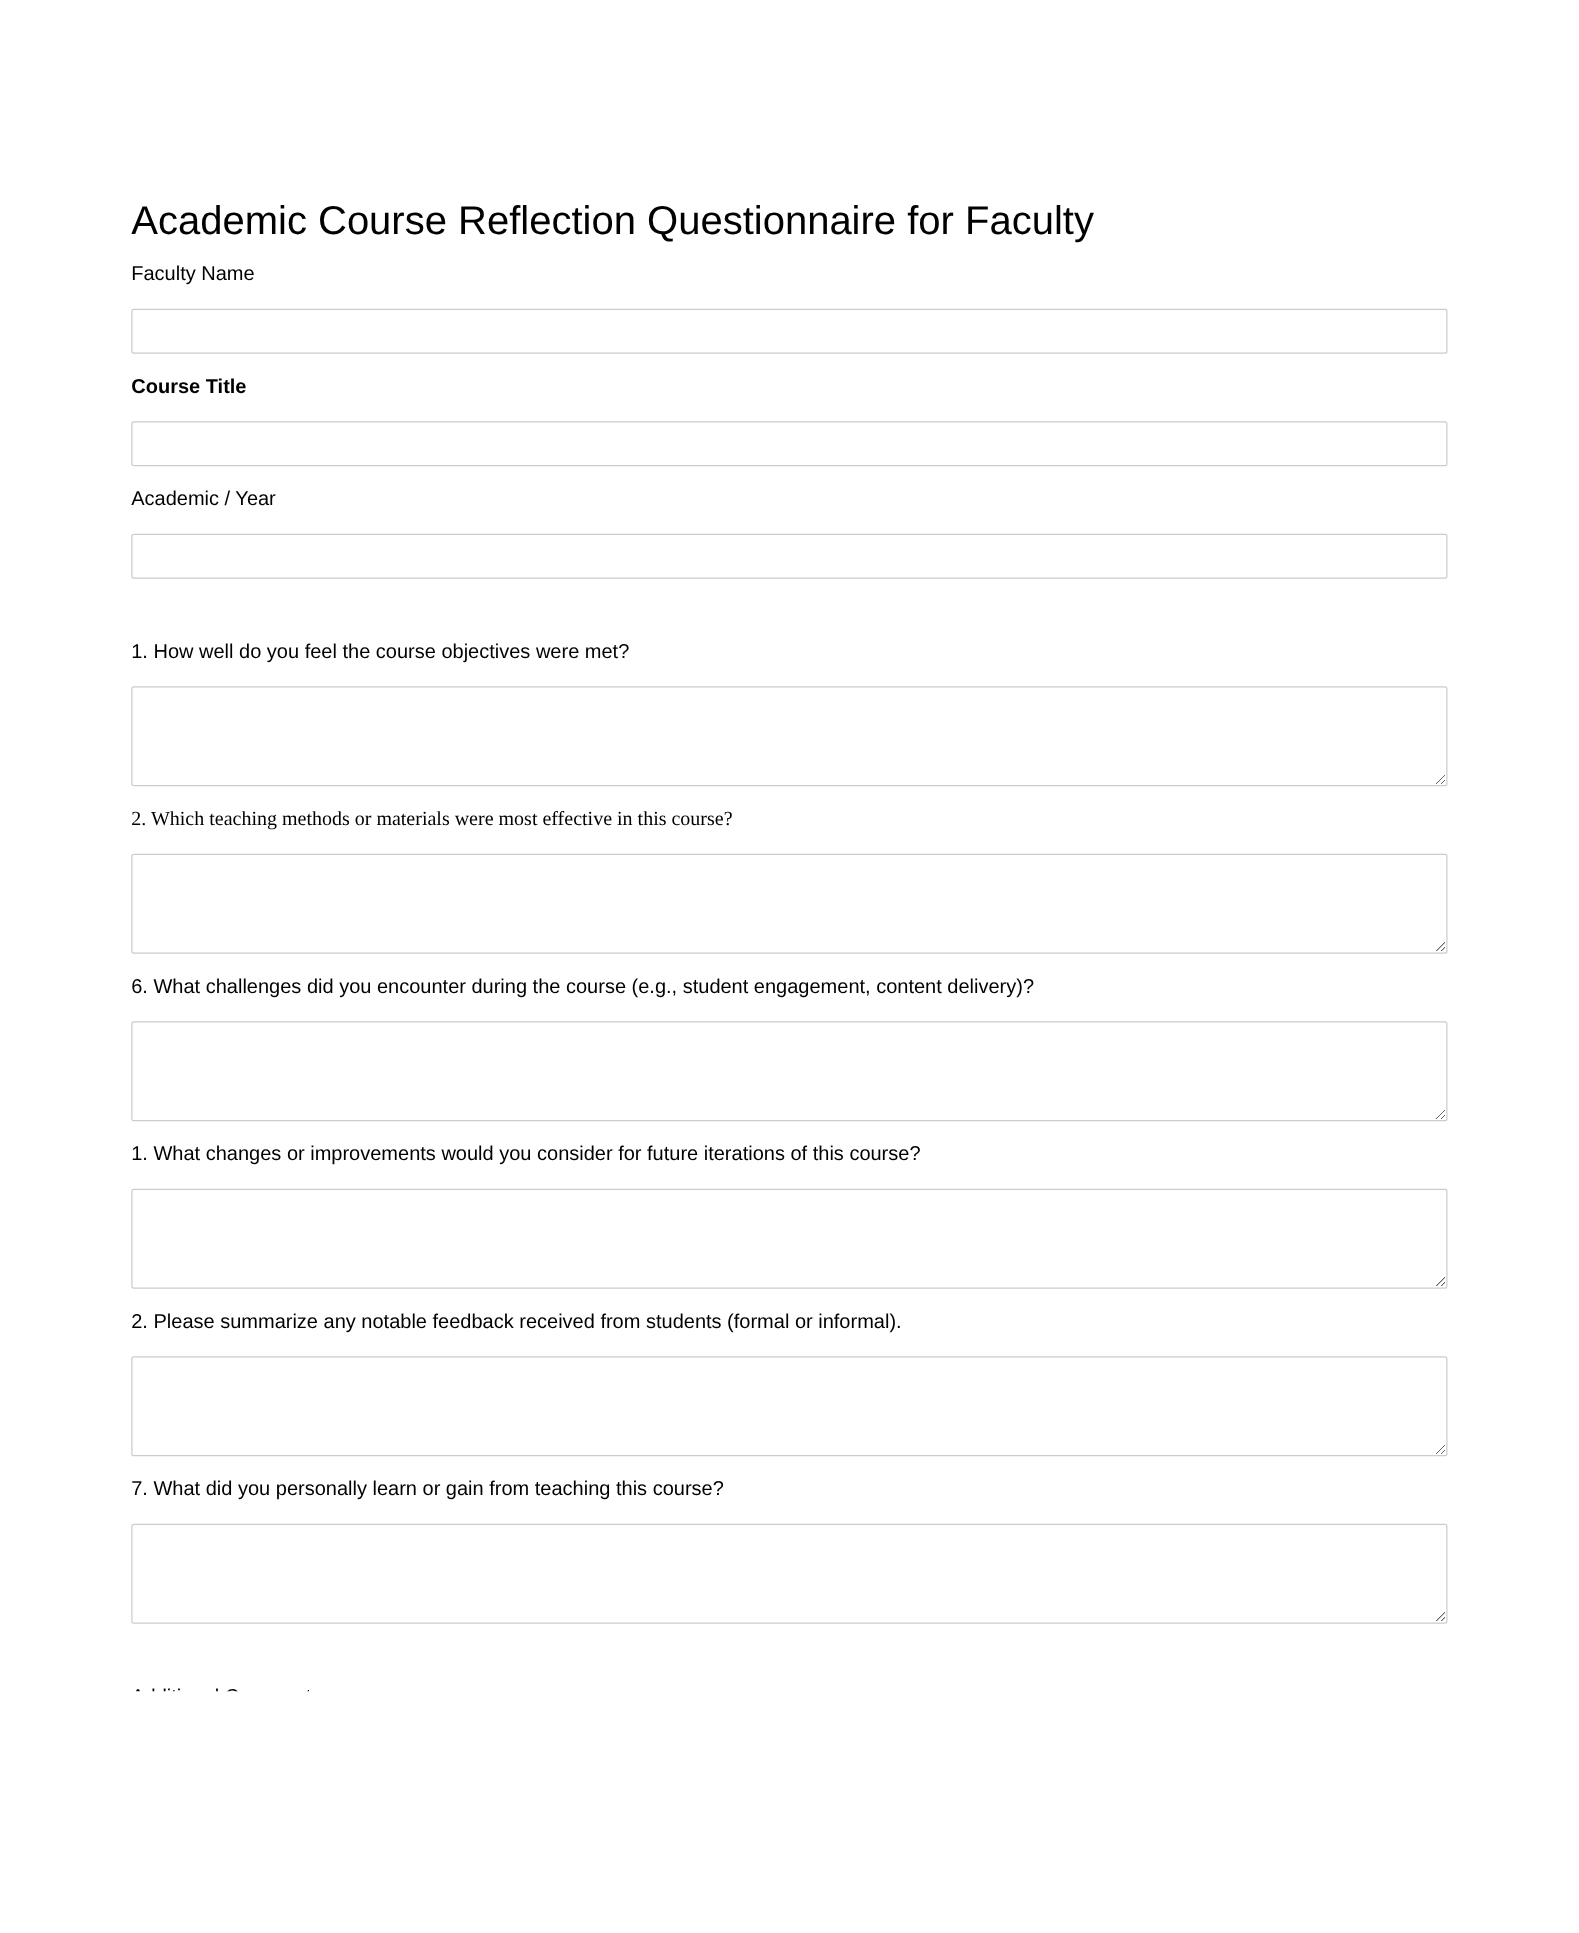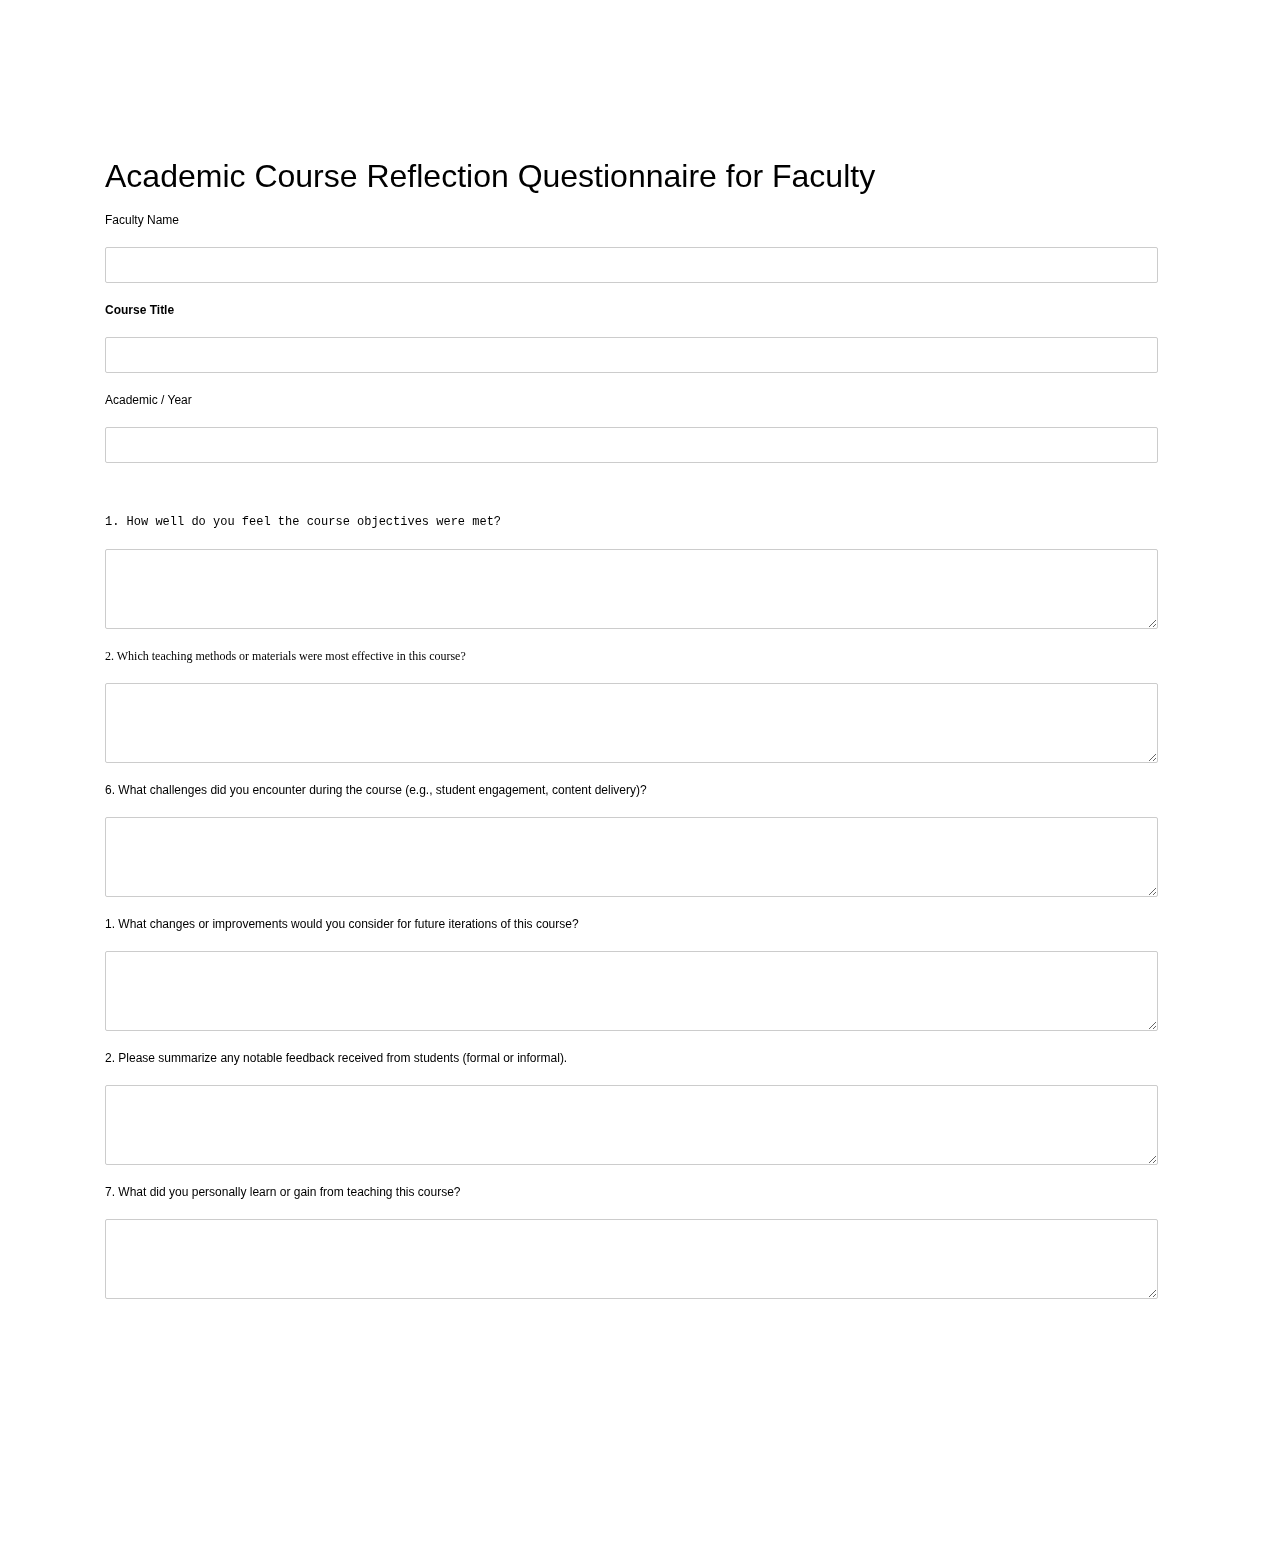--- a/index.html
+++ b/index.html
@@ -35,21 +35,21 @@
       top: 104px;
       margin: 0;
       font-size: 32px;
       font-weight: normal;
       line-height: 38px;
       white-space: nowrap;
     }
     .label {
       position: absolute;
       left: 0;
-      font-size: 12px;
+      font-size: 16px;
       line-height: 20px;
       white-space: nowrap;
     }
     .text-input {
       position: absolute;
       left: 0;
       width: 1053px;
       height: 36px;
       box-sizing: border-box;
       border: 1px solid #cccccc;
@@ -86,21 +86,21 @@
 
     <label class="label" style="top:157px;">Faculty Name</label>
     <input class="text-input" type="text" style="top: 194px;" placeholder="">
 
     <label class="label" style="top:247px;font-weight:bold;">Course Title</label>
     <input class="text-input" type="text" style="top: 284px;" placeholder="">
 
     <label class="label" style="top:337px;">Academic / Year</label>
     <input class="text-input" type="text" style="top: 374px;" placeholder="">
 
-    <label class="label" style="top:459px;font-family:Liberation Mono, monospace;">1. How well do you feel the course objectives were met?</label>
+    <label class="label" style="top:459px;">1. How well do you feel the course objectives were met?</label>
     <textarea class="text-area" style="top: 496px;"></textarea>
 
     <label class="label" style="top:593px;font-family:Liberation Serif, serif;">2. Which teaching methods or materials were most effective in this course?</label>
     <textarea class="text-area" style="top: 630px;"></textarea>
 
     <label class="label" style="top:727px;">6. What challenges did you encounter during the course (e.g., student engagement, content delivery)?</label>
     <textarea class="text-area" style="top: 764px;"></textarea>
 
     <label class="label" style="top:861px;">1. What changes or improvements would you consider for future iterations of this course?</label>
     <textarea class="text-area" style="top: 898px;"></textarea>

